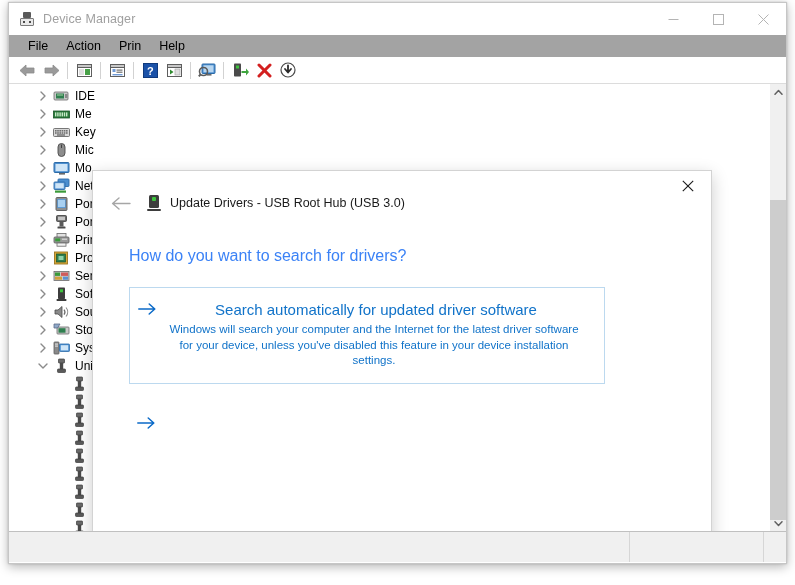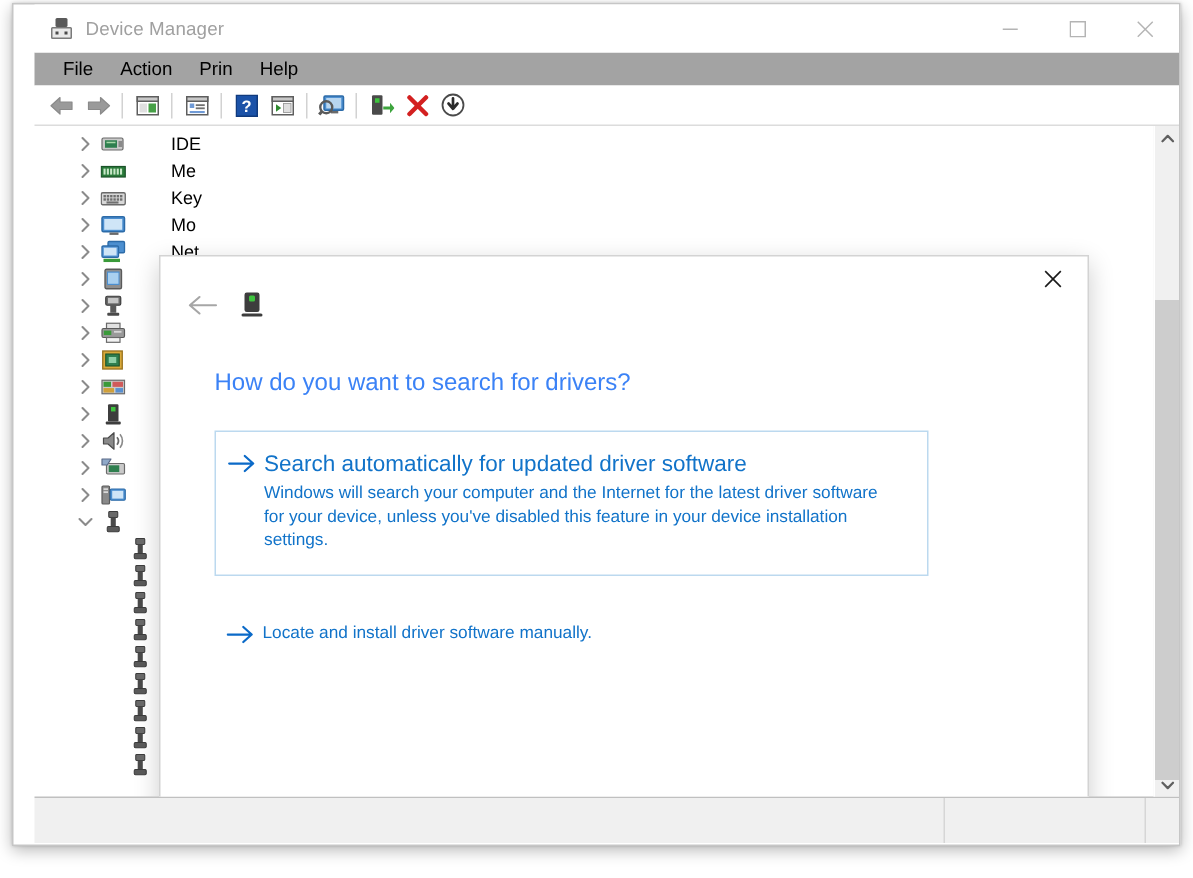--- a/index.html
+++ b/index.html
@@ -11,21 +11,20 @@
   }
 
   
   #app-window {
     position: absolute;
     left: 8px; top: 2px;
     width: 779px; height: 562px;
     background: #ffffff;
     border: 1px solid #c6c6c6;
     box-shadow: 0 3px 10px rgba(0,0,0,0.28), 0 0 2px rgba(0,0,0,0.18);
-    padding-left: 14px;
   }
 
   
   #title-bar {
     position: relative;
     height: 32px;
     background: #ffffff;
     display: flex;
     align-items: center;
   }
@@ -125,21 +124,21 @@
     flex: none;
     margin-right: 2px;
   }
   .chev svg { display:block; }
   .tree-icon {
     width: 17px; height: 16px;
     flex: none;
     margin-right: 5px;
     position: relative;
   }
-  .tree-label { overflow: hidden; margin-left: 25px; }
+  .tree-label { overflow: hidden; }
 
   
   #vscroll {
     position: absolute;
     right: 0; top: 0;
     width: 17px; height: 448px;
     background: #f0f0f0;
     border-left: 1px solid #ffffff;
   }
   .sb-arrow {
@@ -228,20 +227,21 @@
   #dlg-question {
     margin-top: 30px;
     padding-left: 36px;
     font-size: 16px;
     color: #3b82f6;
   }
   #dlg-options {
     padding-left: 36px;
     padding-right: 18px;
     margin-top: 22px;
+    text-align: center;
   }
   .option {
     position: relative;
     padding: 12px 14px 14px 32px;
   }
   .option.highlighted {
     border: 1px solid #bcd9ef;
     background: #ffffff;
     width: 476px;
   }
@@ -463,20 +463,34 @@
                 <rect x="8.6" y="8.2" width="1.6" height="1.6"></rect>
                 <rect x="10.8" y="8.2" width="1.6" height="1.6"></rect>
                 <rect x="13" y="8.2" width="1.6" height="1.6"></rect>
                 <rect x="4" y="10.3" width="8" height="1.4"></rect>
               </g>
             </svg>
         </span>
         <span class="tree-label">Key</span>
       </div>
 
+      <div class="tree-row">
+        <span class="chev">
+            <svg width="8" height="10" viewBox="0 0 8 10">
+              <path d="M2 1 L6 5 L2 9" fill="none" stroke="currentColor" stroke-width="1.4" stroke-linecap="round" stroke-linejoin="round"></path>
+            </svg>
+          </span>
+        <span class="tree-icon">
+          <svg width="17" height="16" viewBox="0 0 17 16">
+              <rect x="5" y="1.5" width="7" height="13" rx="3.5" fill="#8d8d8d" stroke="#4a4a4a" stroke-width="0.9"></rect>
+              <line x1="8.5" y1="2.5" x2="8.5" y2="6" stroke="#3a3a3a" stroke-width="0.9"></line>
+            </svg>
+        </span>
+        <span class="tree-label">Mic</span>
+      </div>
 
       <div class="tree-row">
         <span class="chev">
             <svg width="8" height="10" viewBox="0 0 8 10">
               <path d="M2 1 L6 5 L2 9" fill="none" stroke="currentColor" stroke-width="1.4" stroke-linecap="round" stroke-linejoin="round"></path>
             </svg>
           </span>
         <span class="tree-icon">
           <svg width="17" height="16" viewBox="0 0 17 16">
               <rect x="1" y="2.5" width="15" height="10" rx="1" fill="#4c8fd0" stroke="#2c6ba8" stroke-width="1"></rect>
@@ -764,20 +778,21 @@
         <div id="dlg-back">
           <svg width="20" height="15" viewBox="0 0 20 15">
               <path d="M8 2 L1.6 7.5 L8 13 M1.8 7.5 L19 7.5" fill="none" stroke="currentColor" stroke-width="1.4" stroke-linecap="round" stroke-linejoin="round"></path>
             </svg>
         </div>
         <div id="dlg-hdr-icon">
           <div class="usbdev-body"></div>
           <div class="usbdev-led"></div>
           <div class="usbdev-foot"></div>
         </div>
+        <div id="dlg-hdr-title">Update Drivers - USB Root Hub (USB 3.0)</div>
       </div>
 
       <div id="dlg-question">How do you want to search for drivers?</div>
 
       <div id="dlg-options">
 
         <div class="option highlighted" id="option-1">
           <span class="opt-arrow">
             <svg width="18" height="14" viewBox="0 0 18 14">
                 <path d="M0.8 7 L16.4 7 M11.2 2 L16.8 7 L11.2 12" fill="none" stroke="currentColor" stroke-width="1.5" stroke-linecap="round" stroke-linejoin="round"></path>
@@ -786,21 +801,20 @@
           <div class="opt-title">Search automatically for updated driver software</div>
           <div class="opt-desc">Windows will search your computer and the Internet for the latest driver software for your device, unless you've disabled this feature in your device installation settings.</div>
         </div>
 
         <div class="option" id="option-2">
           <span class="opt-arrow">
             <svg width="18" height="14" viewBox="0 0 18 14">
                 <path d="M0.8 7 L16.4 7 M11.2 2 L16.8 7 L11.2 12" fill="none" stroke="currentColor" stroke-width="1.5" stroke-linecap="round" stroke-linejoin="round"></path>
               </svg>
           </span>
-          <div class="opt-desc">Locate and install driver software manually.</div>
         </div>
 
       </div>
 
     </div>
   </div>
 
   <div id="status-bar">
     <div class="sb-panel" id="sb-panel-1"></div>
     <div class="sb-panel" id="sb-panel-2"></div>

